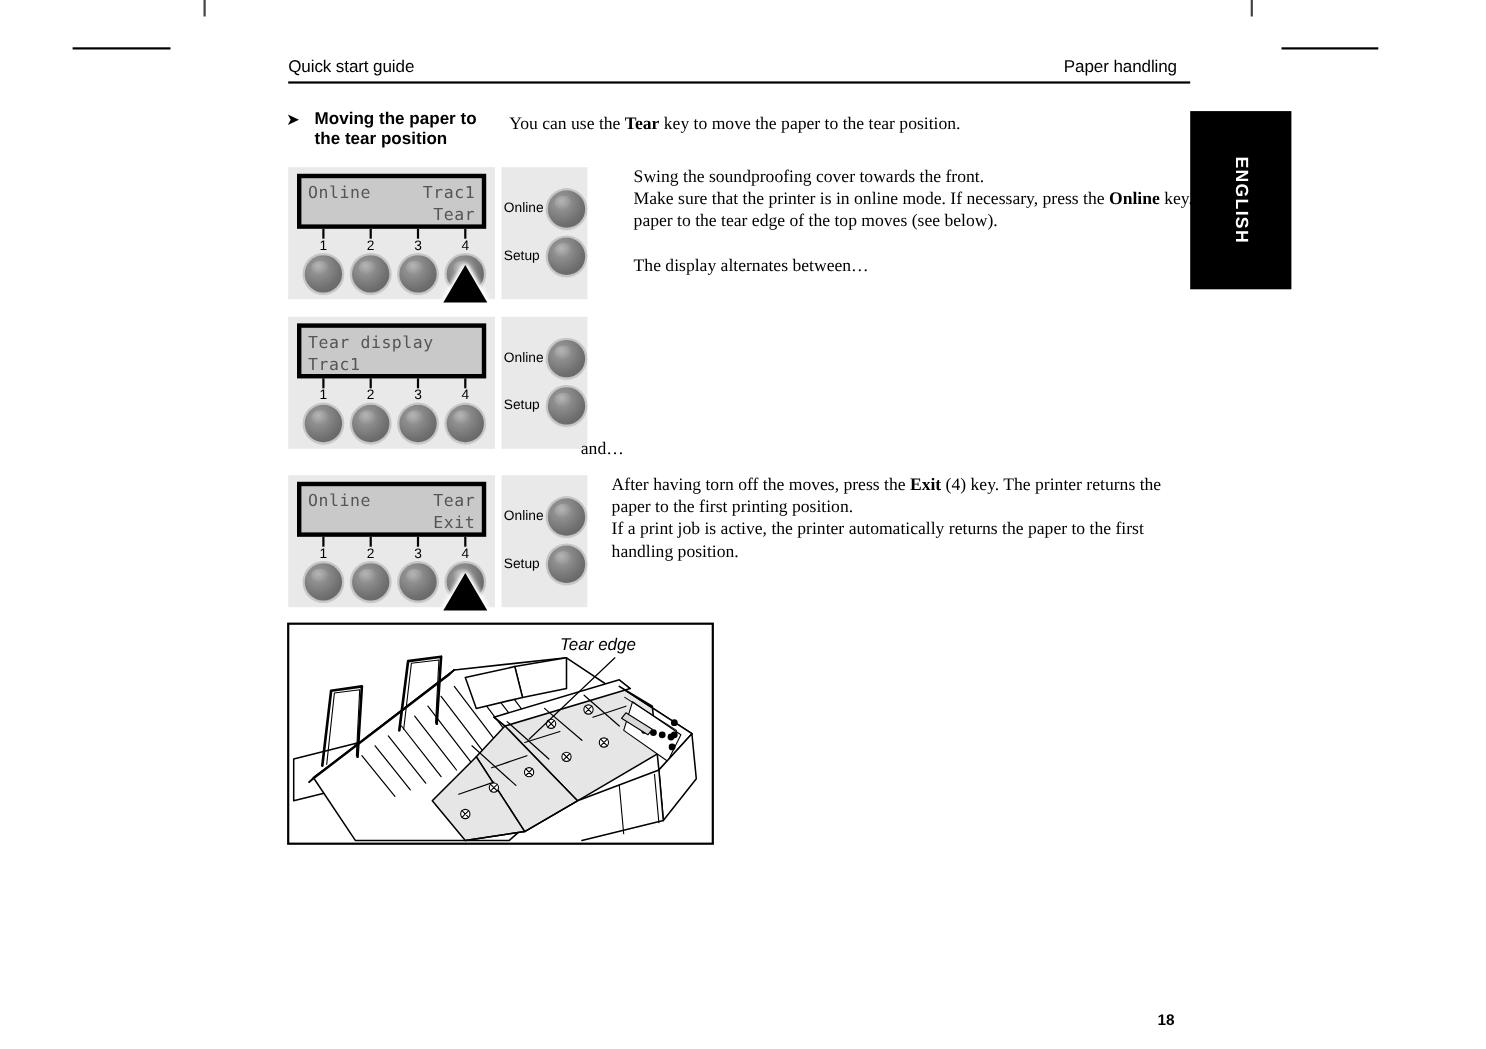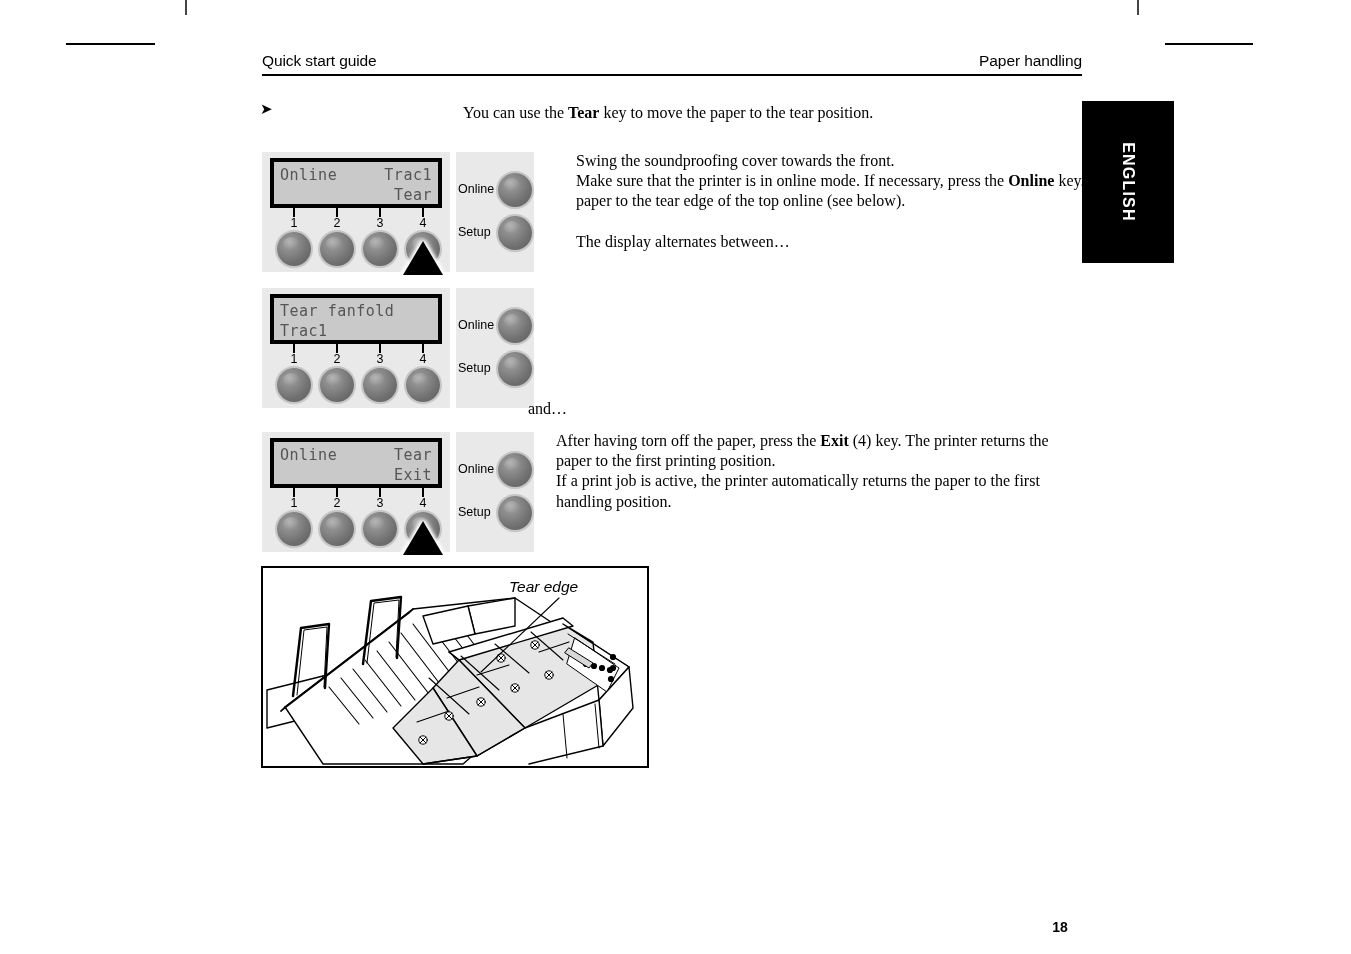--- a/index.html
+++ b/index.html
@@ -38,21 +38,21 @@
   #header .hdr-left,
   #header .hdr-right {
     position: absolute;
     top: 0;
     font-family: "Liberation Sans", sans-serif;
     font-size: 15.5px;
     color: #000;
     letter-spacing: -0.1px;
   }
   #header .hdr-left { left: 0; }
-  #header .hdr-right { right: 0; }
+  #header .hdr-right { right: 12px; }
   #header .hdr-rule {
     position: absolute;
     left: 0;
     right: 0;
     top: 22px;
     height: 2px;
     background: #000;
   }
 
   
@@ -306,20 +306,24 @@
 <div class="crop-h" style="left:1165px; top:43px; width:88px;"></div>
 
 <div id="header">
   <div class="hdr-left">Quick start guide</div>
   <div class="hdr-right">Paper handling</div>
   <div class="hdr-rule"></div>
 </div>
 
 <div id="section-heading">
   <span class="arrow">➤</span>
+  <div class="htext">
+    <div>Moving the paper to</div>
+    <div>the tear position</div>
+  </div>
 </div>
 
 <div id="intro">
   <span>You can use the </span><b>Tear</b><span> key to move the paper to the tear position.</span>
 </div>
 
 <div class="panel-row" style="left:262px; top:152px; width:272px; height:120px;">
   <div class="cp-main">
     <div class="lcd">
       <div class="line">
@@ -353,29 +357,29 @@
     <div class="side-label" style="left:2px; top:30px;">Online</div>
     <div class="side-btn" style="left:42px; top:21px;"></div>
     <div class="side-label" style="left:2px; top:73px;">Setup</div>
     <div class="side-btn" style="left:42px; top:64px;"></div>
   </div>
 </div>
 
 <div class="body-text" style="left:576px; top:151px;">
   <div>Swing the soundproofing cover towards the front.</div>
   <div><span>Make sure that the printer is in online mode. If necessary, press the </span><b>Online</b><span> key.</span></div>
-  <div>paper to the tear edge of the top online (see below).</div>
+  <div>paper to the tear edge of the top moves (see below).</div>
   <div style="height:20px;"></div>
   <div>The display alternates between…</div>
 </div>
 
 <div class="panel-row" style="left:262px; top:288px; width:272px; height:120px;">
   <div class="cp-main">
     <div class="lcd">
-      <div class="line left-only">Tear fanfold</div>
+      <div class="line left-only">Tear display</div>
       <div class="line left-only">Trac1</div>
     </div>
     <div class="ticks">
       <div class="tick" style="left:23px;"></div>
       <div class="tick" style="left:66px;"></div>
       <div class="tick" style="left:109px;"></div>
       <div class="tick" style="left:152px;"></div>
       <div class="tick-num" style="left:17px;">1</div>
       <div class="tick-num" style="left:60px;">2</div>
       <div class="tick-num" style="left:103px;">3</div>
@@ -432,21 +436,21 @@
   </div>
   <div class="cp-side">
     <div class="side-label" style="left:2px; top:30px;">Online</div>
     <div class="side-btn" style="left:42px; top:21px;"></div>
     <div class="side-label" style="left:2px; top:73px;">Setup</div>
     <div class="side-btn" style="left:42px; top:64px;"></div>
   </div>
 </div>
 
 <div class="body-text" style="left:556px; top:431px;">
-  <div><span>After having torn off the paper, press the </span><b>Exit</b><span> (4) key. The printer returns the</span></div>
+  <div><span>After having torn off the moves, press the </span><b>Exit</b><span> (4) key. The printer returns the</span></div>
   <div>paper to the first printing position.</div>
   <div>If a print job is active, the printer automatically returns the paper to the first</div>
   <div>handling position.</div>
 </div>
 
 <div id="english-tab">
   <span class="lbl">ENGLISH</span>
 </div>
 
 <div id="figure">

